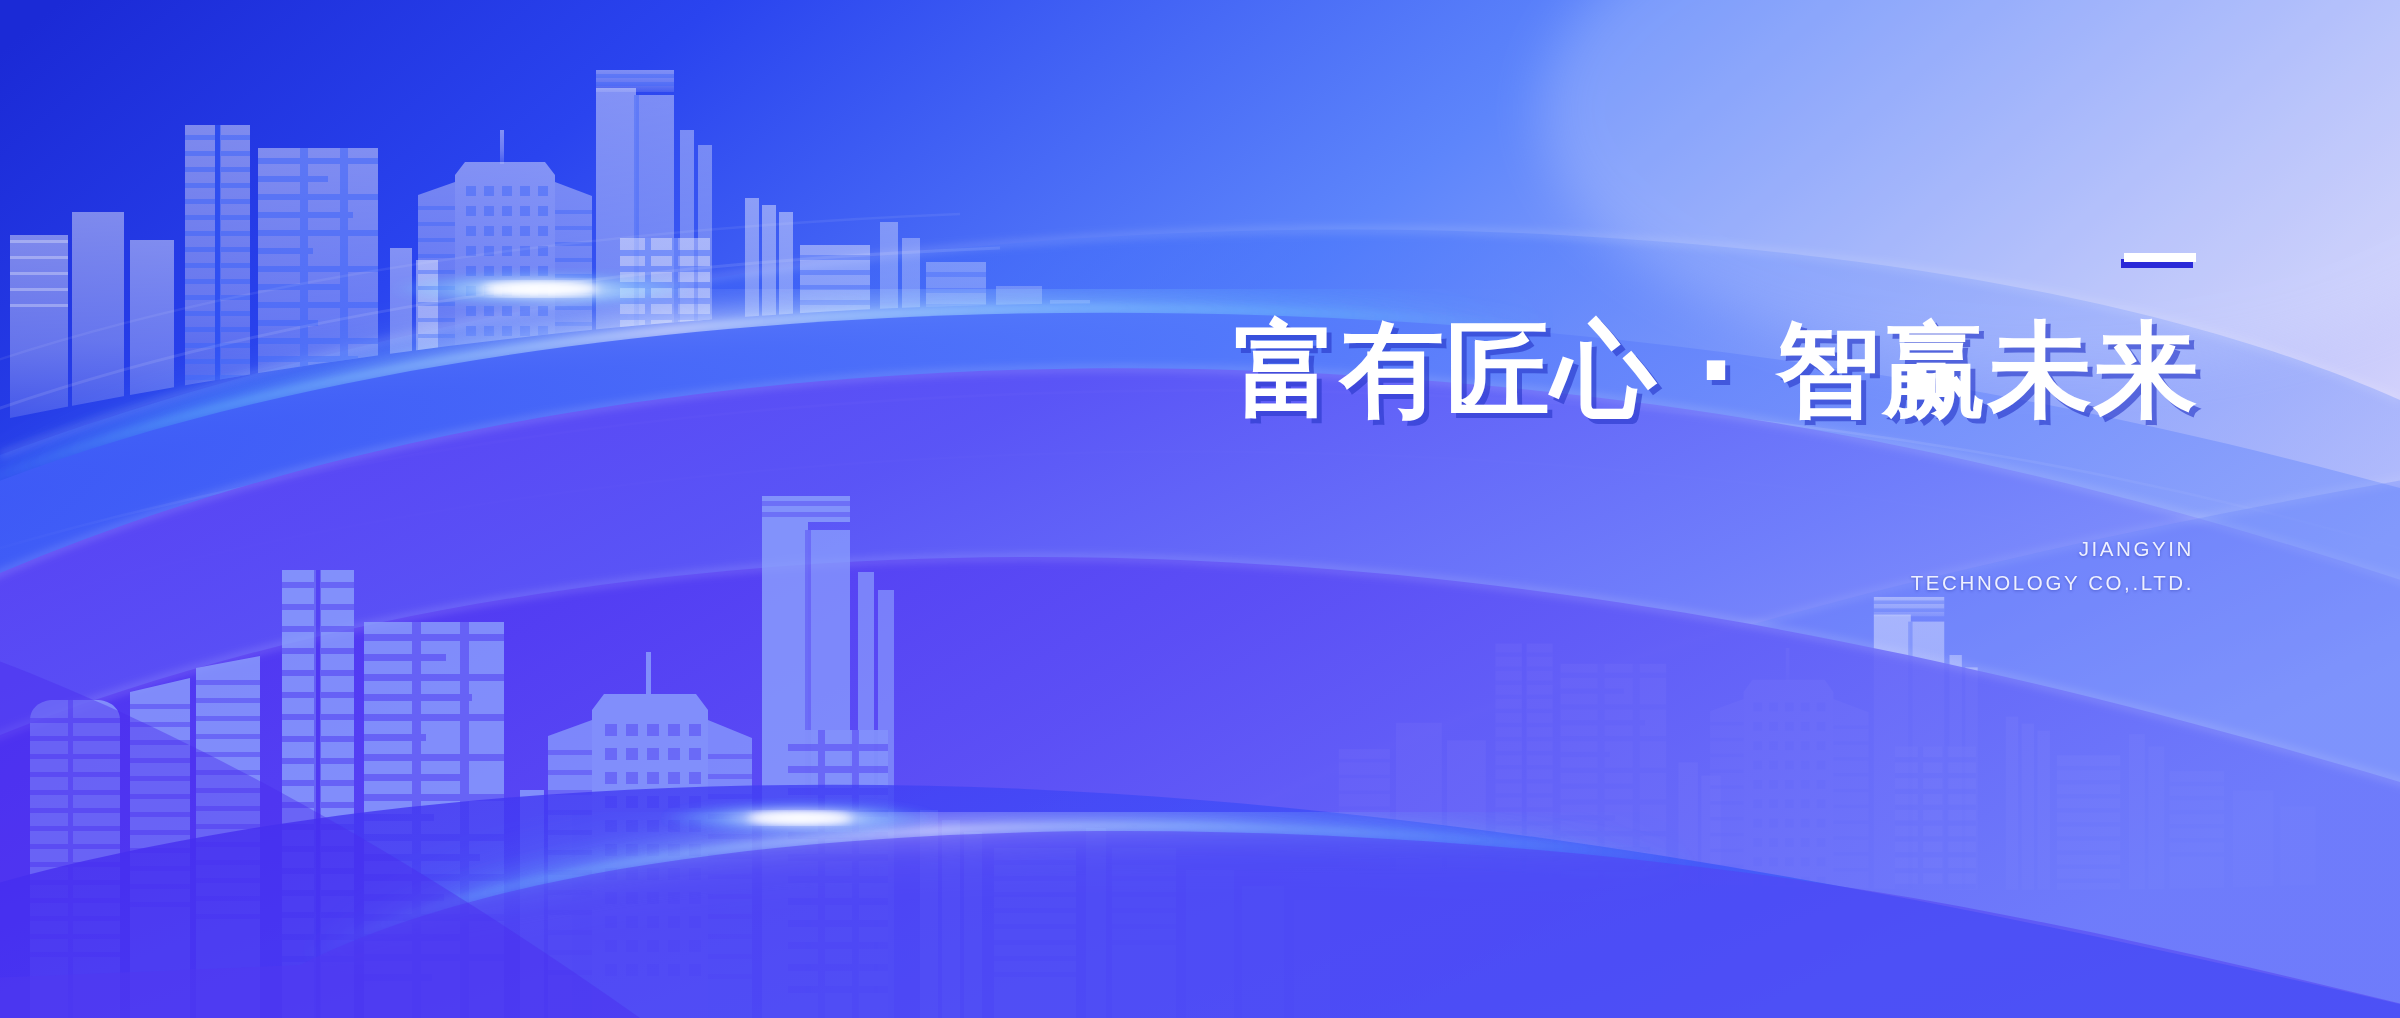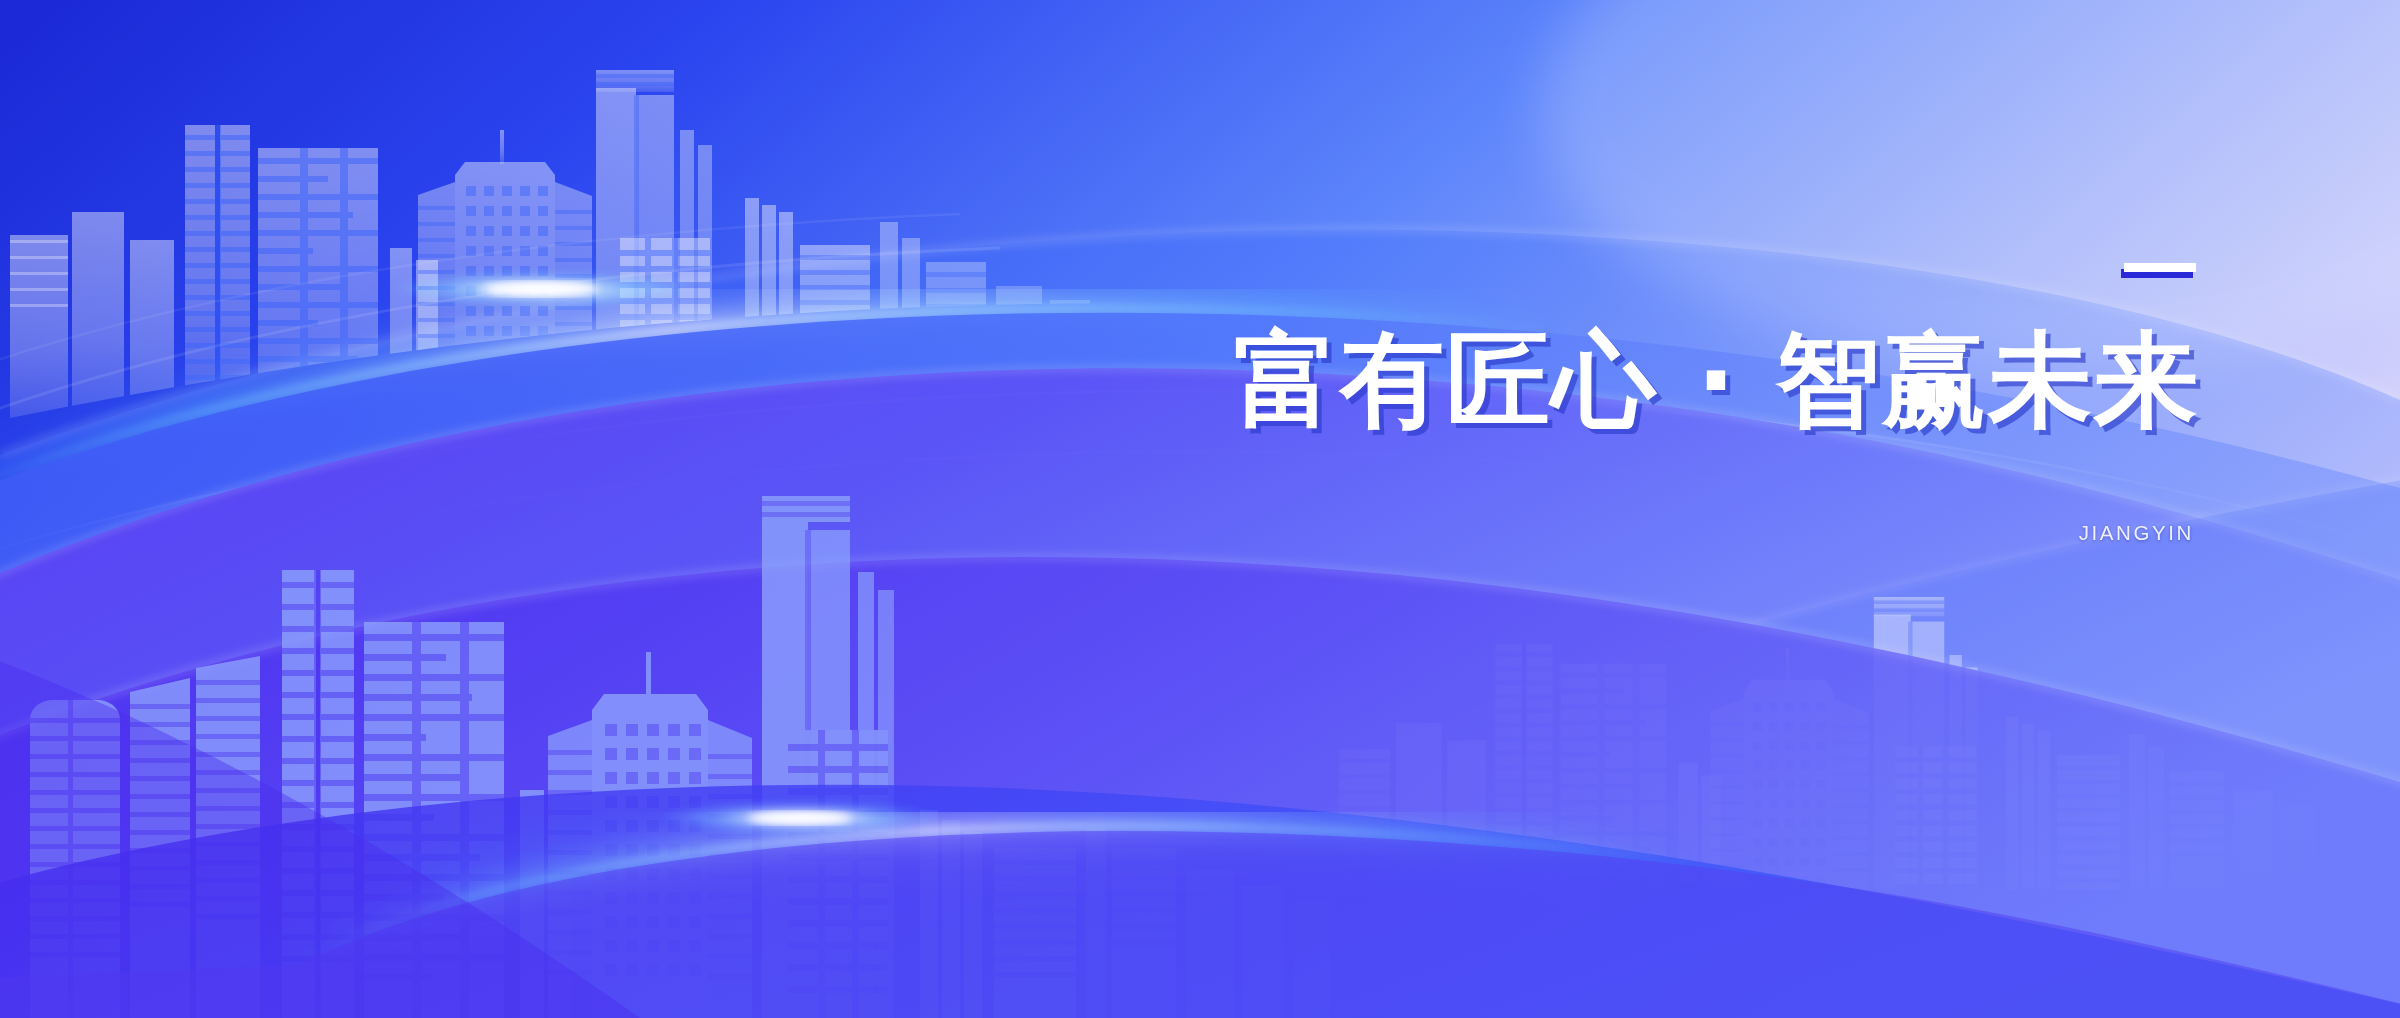--- a/index.html
+++ b/index.html
@@ -9,21 +9,21 @@
     overflow:hidden;
     font-family:"Liberation Sans","DejaVu Sans",sans-serif;
     background:#2b3ae0;
   }
   #banner svg.layer{position:absolute;left:0;top:0;width:2400px;height:1018px;display:block;}
 
   
   .text-block{
     position:absolute;
     right:200px;
-    top:258px;
+    top:248px;
     width:1200px;
     text-align:right;
     z-index:40;
   }
   .accent-dash{
     display:inline-block;
     width:72px;height:9px;
     background:#ffffff;
     box-shadow:-3px 6px 0 0 #2a2ad8;
     margin-right:4px;
@@ -45,21 +45,21 @@
     line-height:1.2;
     font-weight:normal;
     color:#ffffff;
     letter-spacing:13px;
     white-space:nowrap;
     text-shadow:2px 3px 3px rgba(40,60,190,.55);
     font-family:"DejaVu Sans","Liberation Sans",sans-serif;
     padding-right:2px;
   }
   .company{
-    margin-top:80px;
+    margin-top:106px;
     color:#eef0ff;
     font-size:20.5px;
     line-height:1.62;
     letter-spacing:2.6px;
     text-shadow:0 1px 3px rgba(30,40,150,.45);
     padding-right:6px;
   }
   .company div{white-space:nowrap;}
 </style>
 </head>
@@ -894,17 +894,18 @@
 
     <span class="accent-dash"></span>
 
     <div class="main-title">
       <span>富有匠心 · 智赢未来</span>
     </div>
 
 
     <div class="company">
       <div>JIANGYIN</div>
+      <div>TECHNOLOGY CO,.LTD.</div>
     </div>
 
   </div>
 
 </div>
 
 </body></html>

